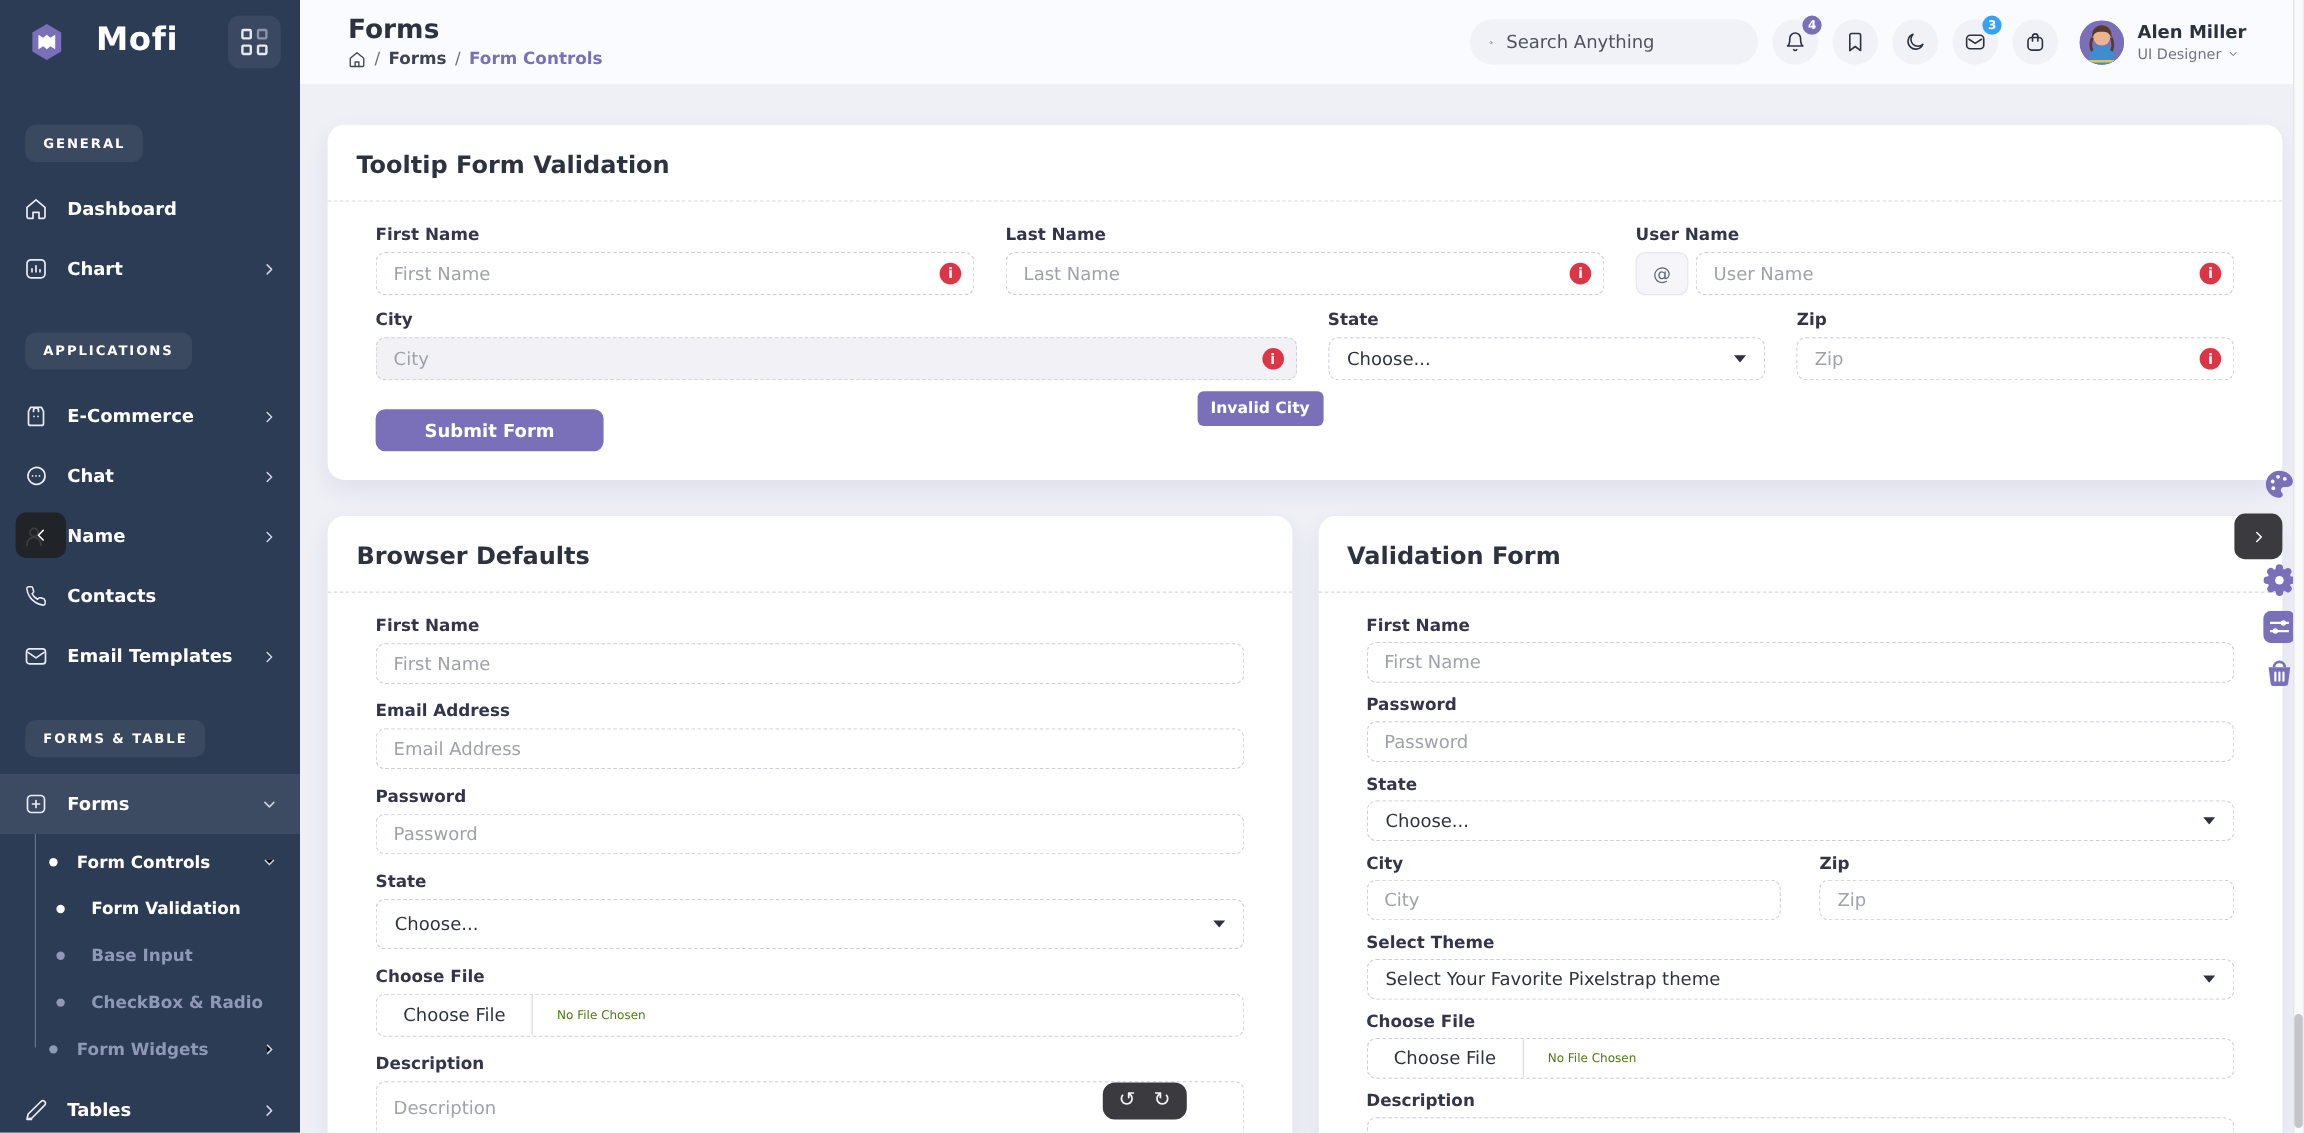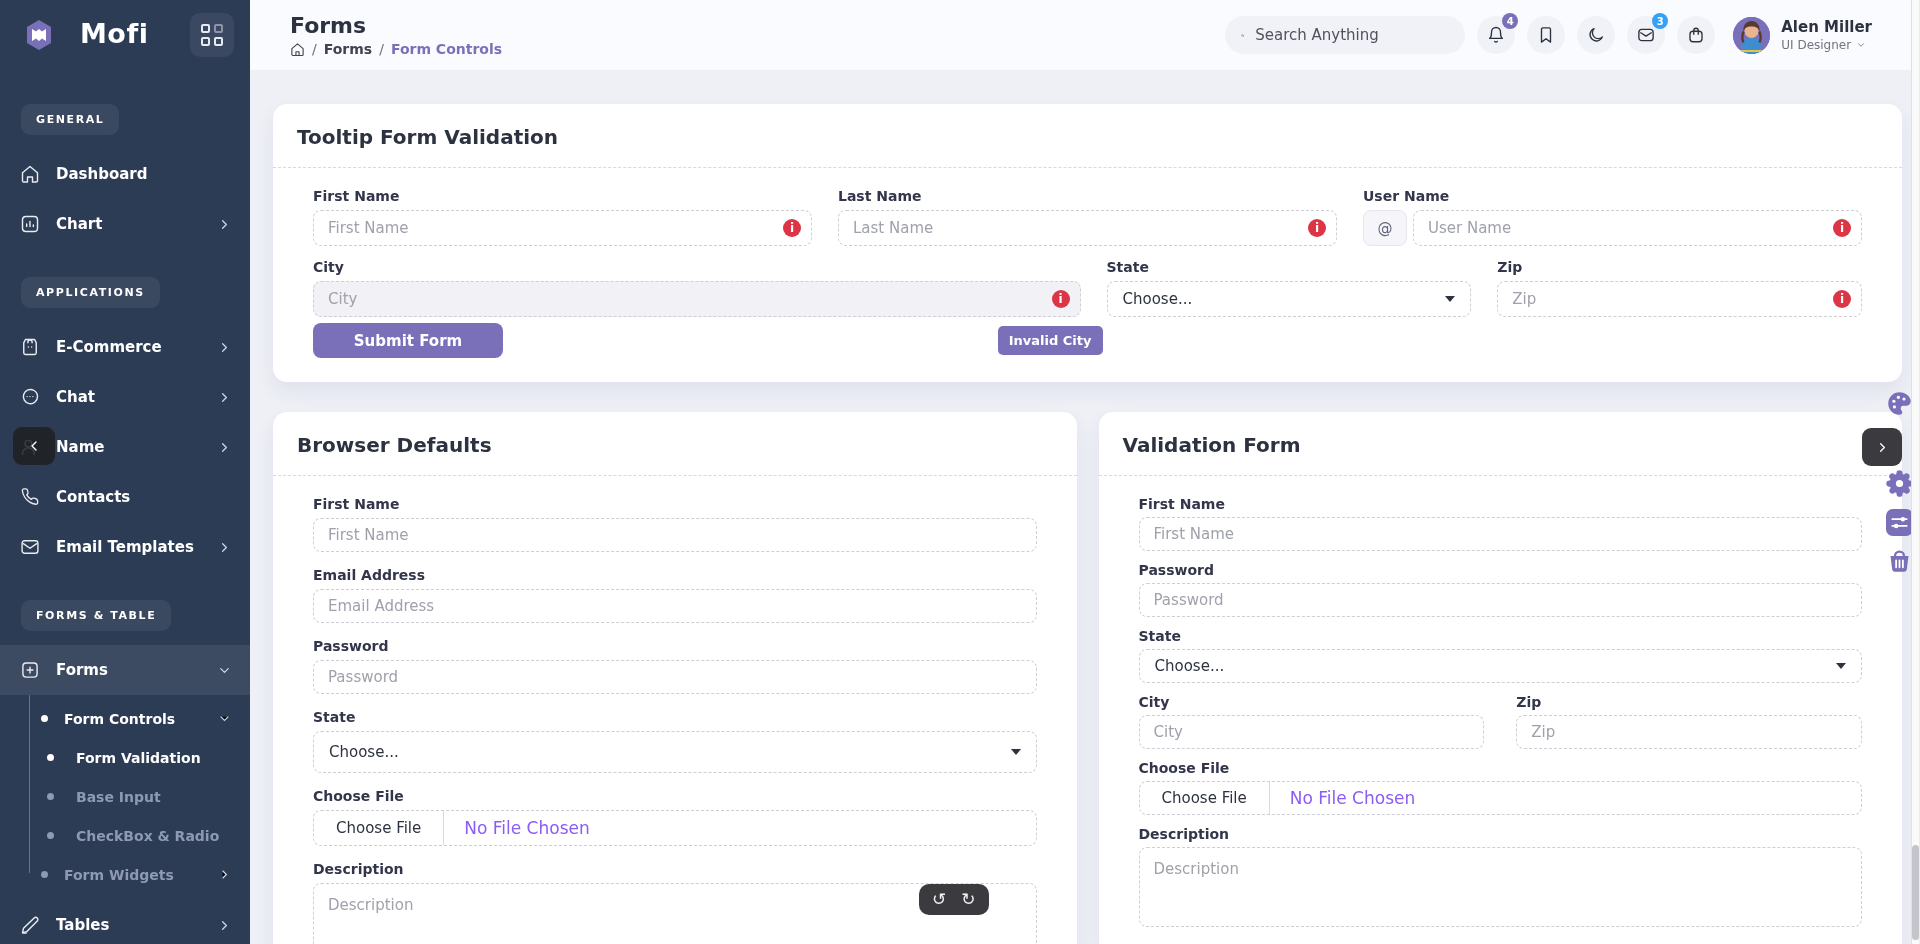--- a/index.html
+++ b/index.html
@@ -69,32 +69,32 @@
 .finput.gray{background:#f2f2f6}
 .err{position:absolute;right:11px;top:50%;transform:translateY(-50%);width:18px;height:18px;border-radius:50%;background:#dc3545;color:#fff;font-size:12px;font-weight:700;display:flex;align-items:center;justify-content:center;line-height:1}
 .fselect{height:36px;border:1px dashed #cdced6;border-radius:8px;display:flex;align-items:center;justify-content:space-between;padding:0 15px;font-size:15px;color:#2c323f;background:#fff;cursor:pointer}
 .caret{width:0;height:0;border-left:5px solid transparent;border-right:5px solid transparent;border-top:6px solid #2c323f}
 .row3{display:grid;grid-template-columns:1fr 1fr 1fr;gap:26px}
 .rowCSZ{display:grid;grid-template-columns:calc(50% - 7px) 1fr 1fr;gap:26px;margin-top:13px}
 .prefix-group{display:flex;gap:6px}
 .prefix{width:44px;height:36px;border:1px solid #e6e6ee;background:#f6f6fa;border-radius:8px;display:flex;align-items:center;justify-content:center;font-size:15px;color:#62667a}
 .prefix-group .inwrap{flex:1}
 .tooltip{position:absolute;top:calc(100% + 9px);right:-22px;background:#7a70ba;color:#fff;font-size:13px;font-weight:600;padding:7px 11px;border-radius:5px;white-space:nowrap;z-index:6}
-.submit-btn{margin-top:6px;width:190px;height:35px;background:#7a70ba;color:#fff;border:none;border-radius:8px;font-size:15px;font-weight:700;cursor:pointer}
+.submit-btn{margin-top:24px;width:190px;height:35px;background:#7a70ba;color:#fff;border:none;border-radius:8px;font-size:15px;font-weight:700;cursor:pointer}
 .cards-row{display:grid;grid-template-columns:1fr 1fr;gap:22px;margin-top:30px;align-items:start}
 .field{margin-bottom:15px}
 .v .field{margin-bottom:11px}
 .v .flabel{margin-bottom:5px}
 .finput.h34{height:34px}
 .fselect.h42{height:42px}
 .fselect.h34{height:34px}
 .file{display:flex;align-items:stretch;height:36px;border:1px dashed #cdced6;border-radius:8px;background:#fff;overflow:hidden}
 .file.h34{height:34px}
 .file-btn{padding:0 22px;display:flex;align-items:center;font-size:15px;color:#2c323f;background:transparent;border:none;border-right:1px solid #d9dae0;cursor:pointer}
-.file-status{padding:0 20px;display:flex;align-items:center;font-size:17px;color:#8b5cf6}
+.file-status{padding:0 20px;display:flex;align-items:center;font-size:10px;color:#4d7c0f}
 .ftext{width:100%;border:1px dashed #cdced6;border-radius:8px;padding:12px 14px;font-size:15px;color:#2c323f;outline:none;resize:none;background:#fff}
 .ftext::placeholder{color:#9fa1ab}
 .citygrid{display:grid;grid-template-columns:1fr 1fr;gap:32px}
 .undo-pill{position:absolute;top:1px;right:48px;background:#3b3b3f;border-radius:10px;padding:7px 13px;display:flex;gap:15px;z-index:6}
 .undo-pill button{background:none;border:none;color:#f2f2f2;font-size:17px;cursor:pointer;line-height:1}
 
 .rail-ic{position:absolute;left:1886px;width:27px;height:27px;z-index:8;cursor:pointer;background:none;border:none;padding:0}
 .dark-toggle{position:absolute;left:1862px;top:428px;width:40px;height:38px;border-radius:9px;background:#3b3b3f;border:none;display:flex;align-items:center;justify-content:center;cursor:pointer;z-index:8}
 .dark-toggle svg{width:15px;height:15px;stroke:#fff;fill:none;stroke-width:2;stroke-linecap:round;stroke-linejoin:round}
 .sb-track{position:absolute;left:1911px;top:0;width:9px;height:944px;background:#fafafa;border-left:1px solid #e0e0e4;border-right:1px solid #ececf0;z-index:9}
@@ -473,20 +473,27 @@
             </div>
           </div>
           <div class="field citygrid">
             <div>
               <label class="flabel">City</label>
               <input class="finput h34" placeholder="City" style="">
             </div>
             <div>
               <label class="flabel">Zip</label>
               <input class="finput h34" placeholder="Zip" style="">
+            </div>
+          </div>
+          <div class="field">
+            <label class="flabel">Select Theme</label>
+            <div class="fselect h34">
+              <span>Select Your Favorite Pixelstrap theme</span>
+              <span class="caret"></span>
             </div>
           </div>
           <div class="field">
             <label class="flabel">Choose File</label>
             <div class="file h34">
               <button class="file-btn">Choose File</button>
               <span class="file-status">No File Chosen</span>
             </div>
           </div>
           <div class="field" style="margin-bottom:0">

